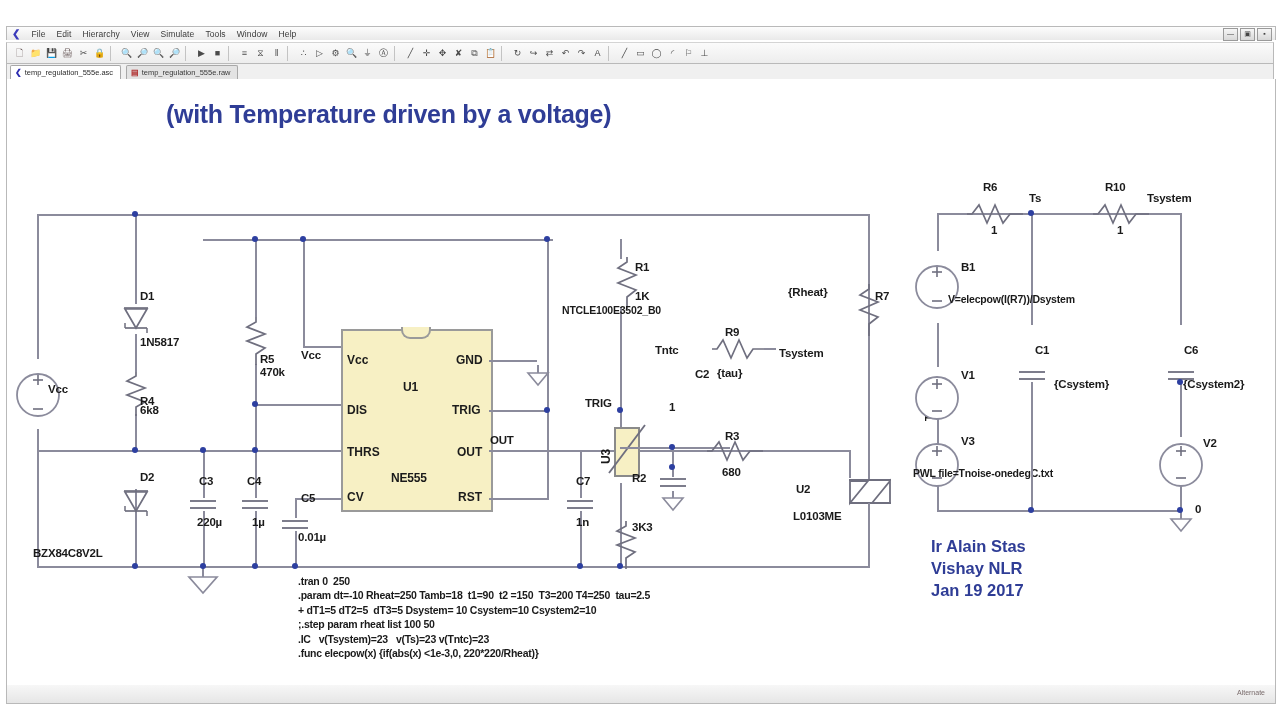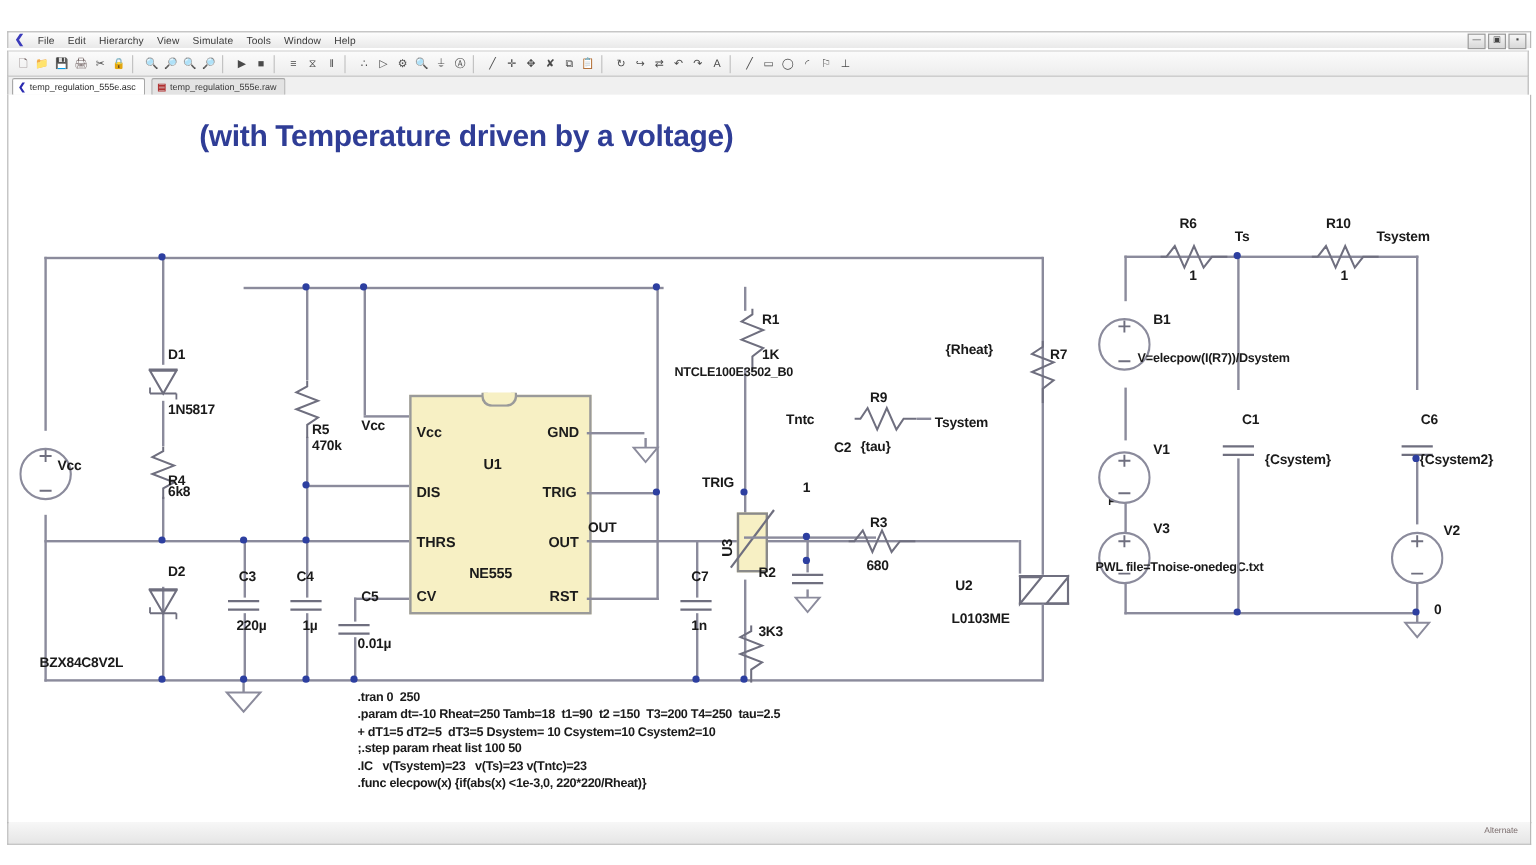--- a/index.html
+++ b/index.html
@@ -470,20 +470,23 @@
       <div class="node" style="left:1021px;top:428px;"></div>
       <div class="node" style="left:1170px;top:428px;"></div>
 
       <div class="notes" style="left:291px;top:495px;">.tran 0  250
 .param dt=-10 Rheat=250 Tamb=18  t1=90  t2 =150  T3=200 T4=250  tau=2.5
 + dT1=5 dT2=5  dT3=5 Dsystem= 10 Csystem=10 Csystem2=10
 ;.step param rheat list 100 50
 .IC   v(Tsystem)=23   v(Ts)=23 v(Tntc)=23
 .func elecpow(x) {if(abs(x) &lt;1e-3,0, 220*220/Rheat)}</div>
 
+      <div class="author" style="left:924px;top:456px;white-space:pre;">Ir Alain Stas
+Vishay NLR
+Jan 19 2017</div>
 
     </div>
   </div>
 
   <div class="statusbar">
     <div class="statustext">Alternate</div>
   </div>
 </div>
 
 </body></html>

